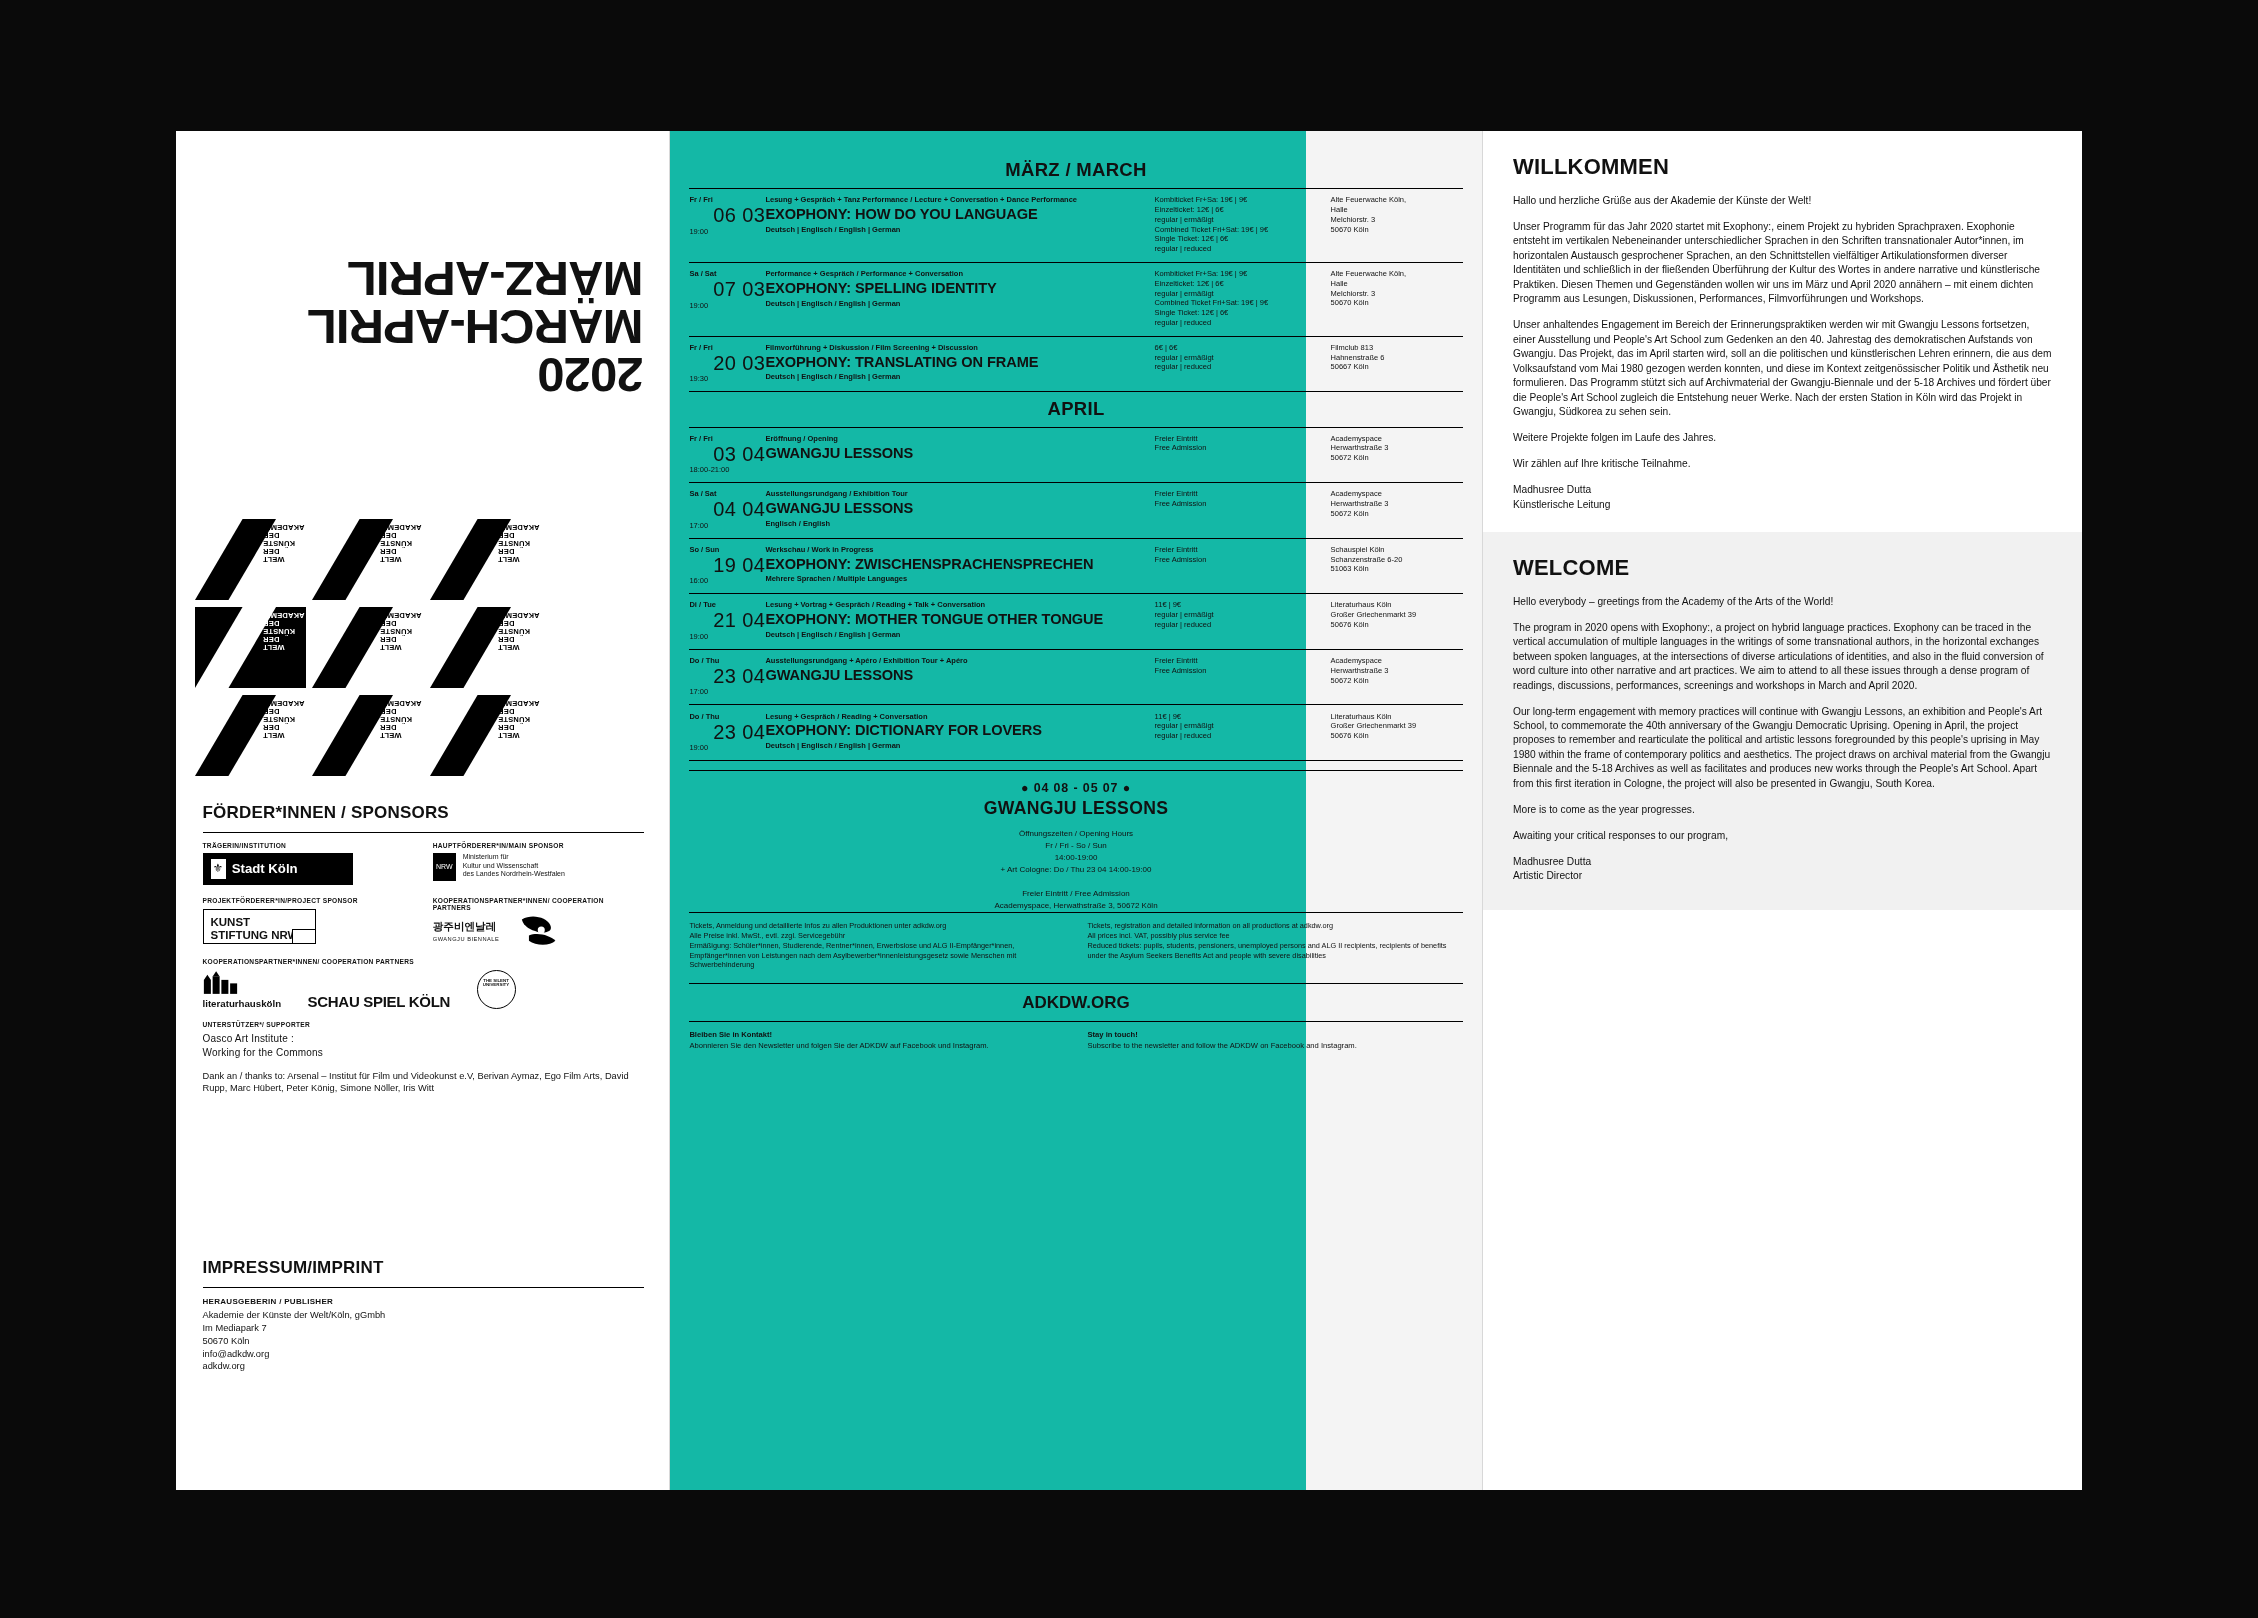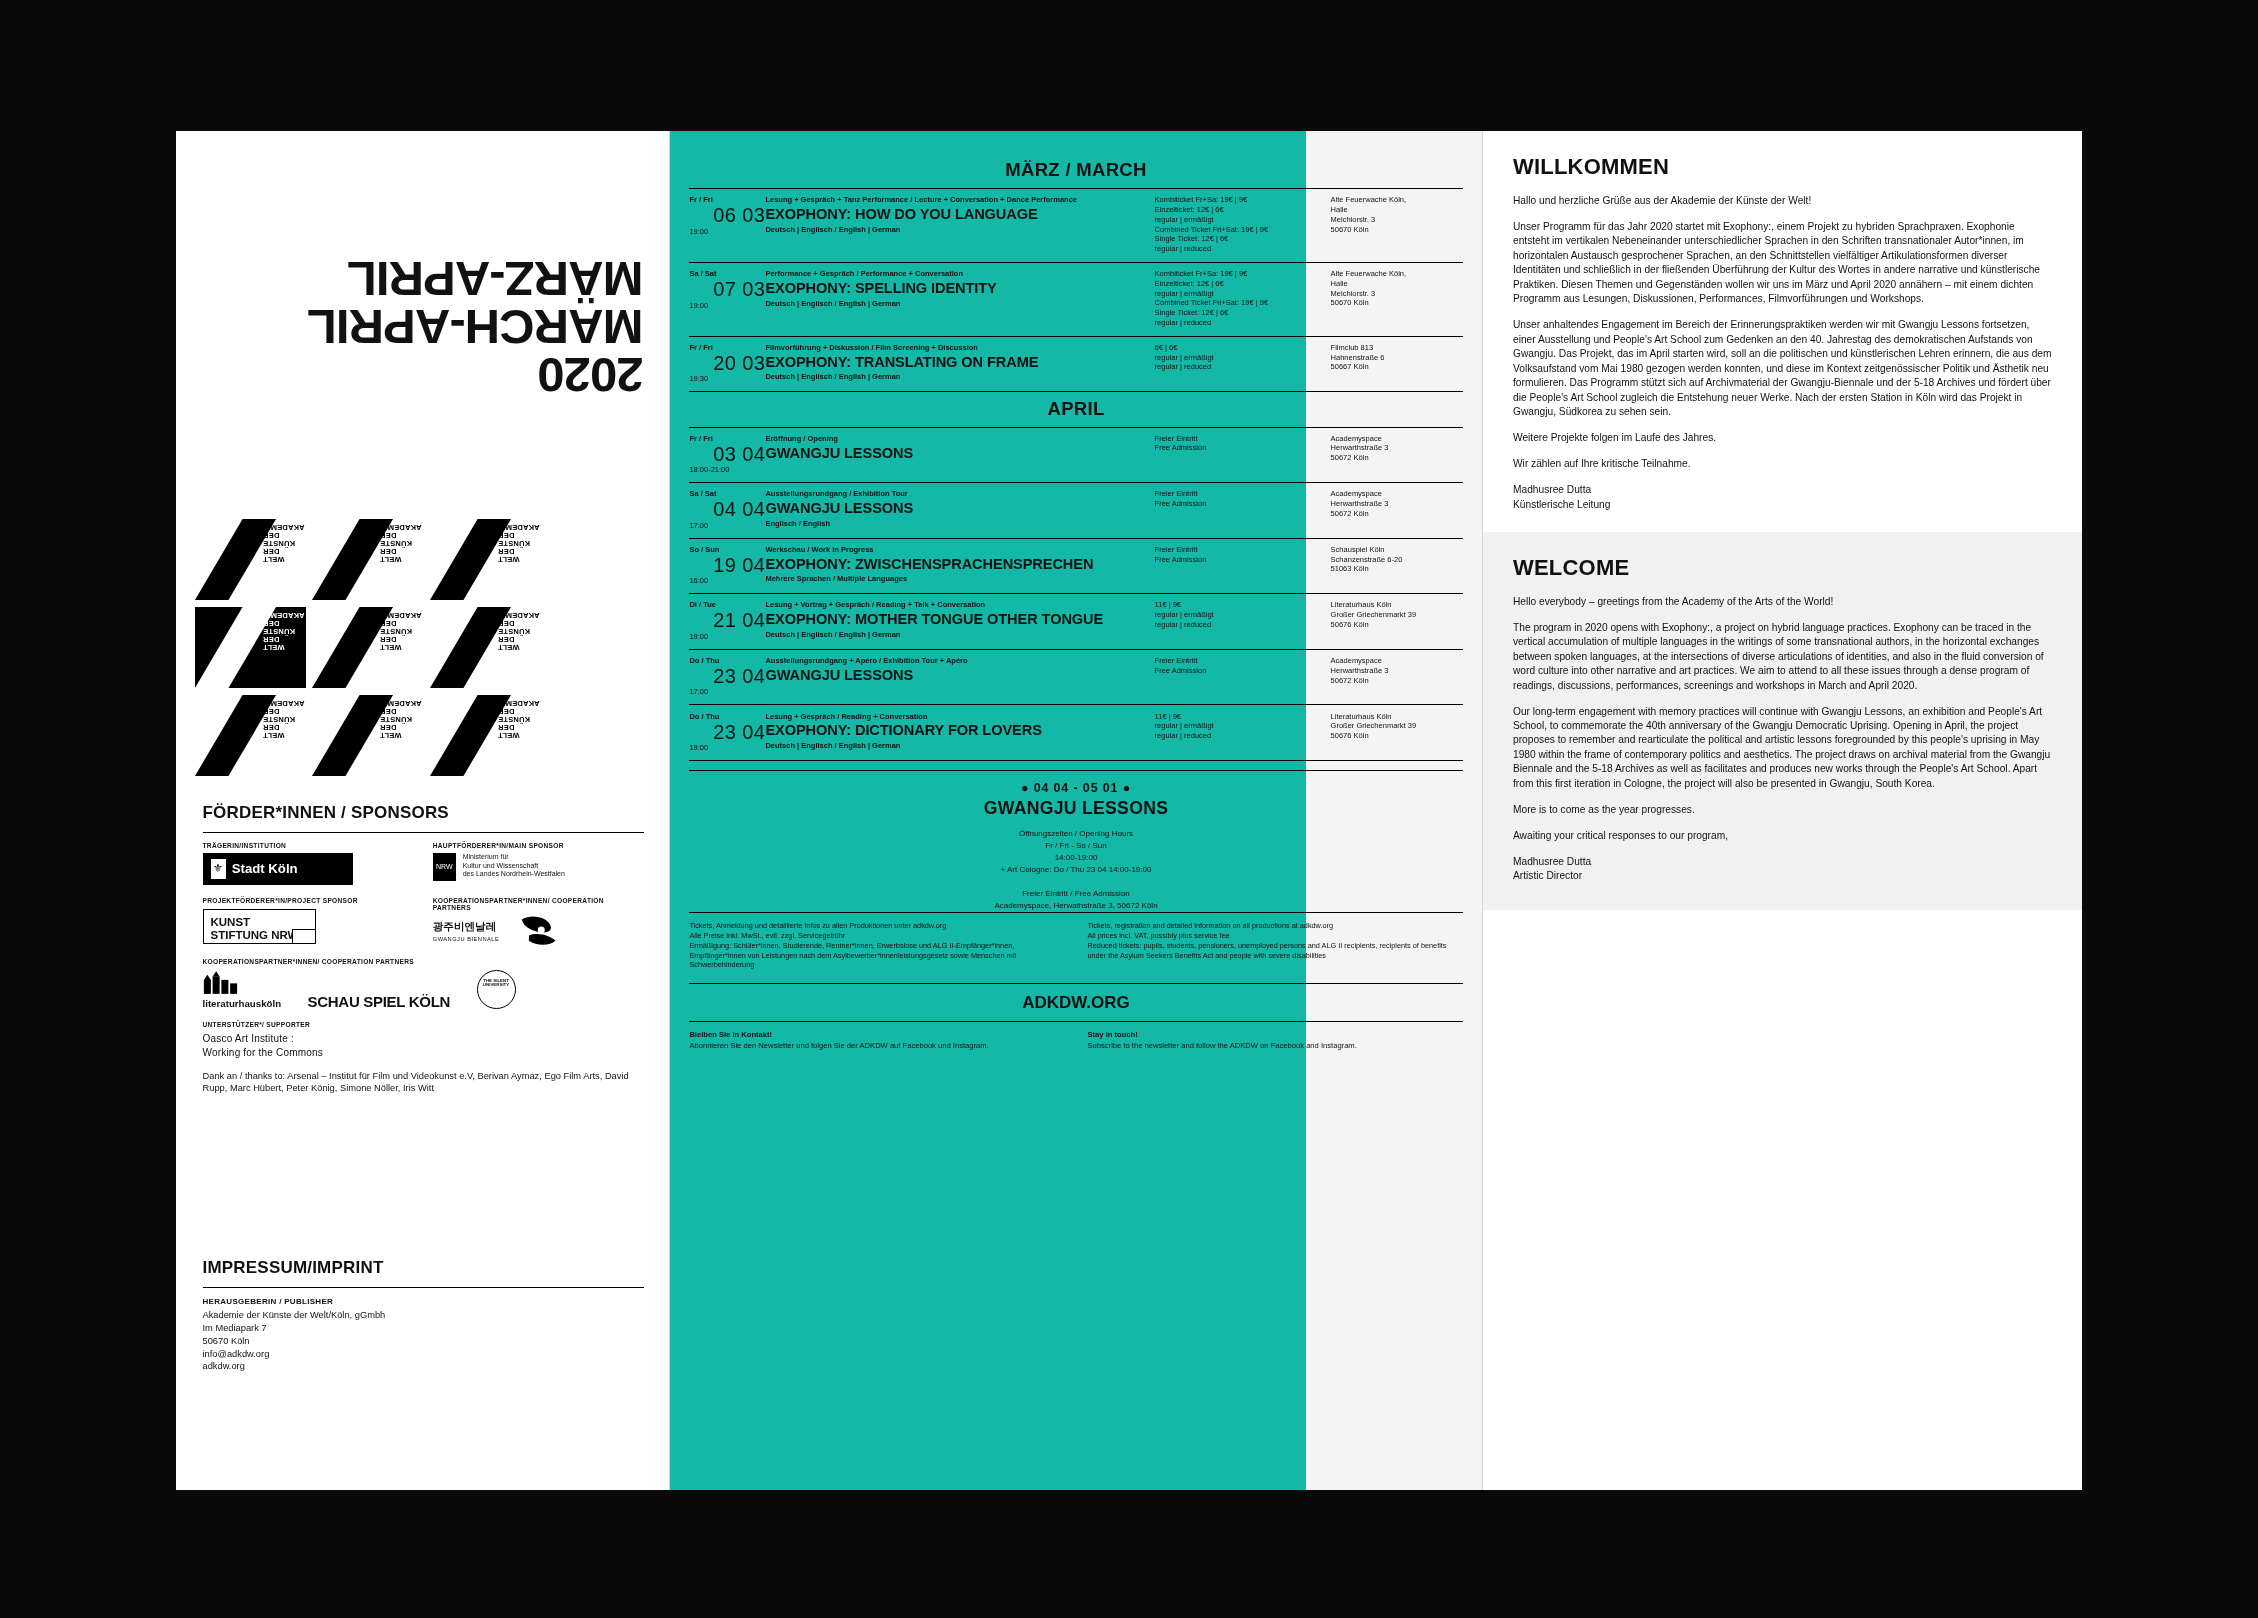--- a/index.html
+++ b/index.html
@@ -531,21 +531,21 @@
 regular | ermäßigt
 regular | reduced</div>
             <div class="ev-venue" style="white-space: pre-line;">Literaturhaus Köln
 Großer Griechenmarkt 39
 50676 Köln</div>
           </div>
         </div>
 
       <div class="exh-block">
         <div style="border-top:0.9px solid #000; padding-top:10.6px;">
-          <div class="exh-dates">● 04 04 - 05 01 ●</div>
+          <div class="exh-dates">● 04 08 - 05 07 ●</div>
           <div class="exh-name">GWANGJU LESSONS</div>
           <div class="exh-info" style="white-space:pre-line;">Öffnungszeiten / Opening Hours
 Fr / Fri - So / Sun
 14:00-19:00
 + Art Cologne: Do / Thu 23 04 14:00-19:00
 
 Freier Eintritt / Free Admission
 Academyspace, Herwathstraße 3, 50672 Köln</div>
         </div>
       </div>

